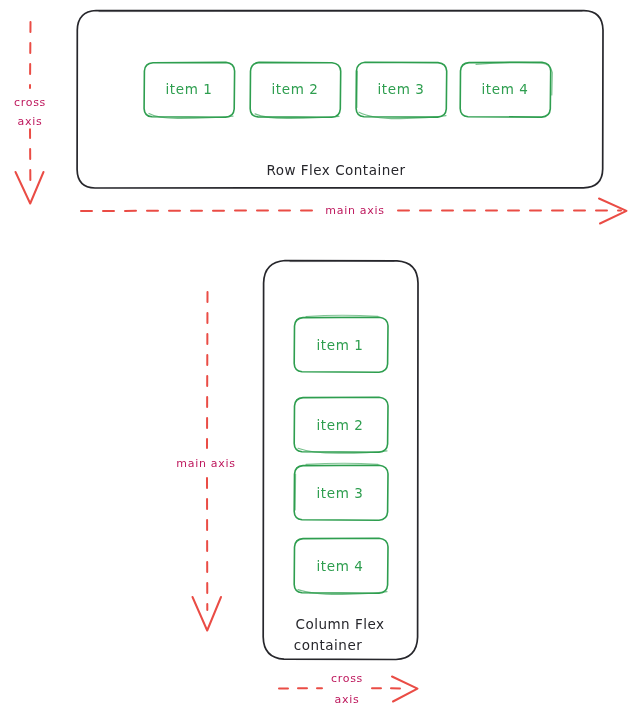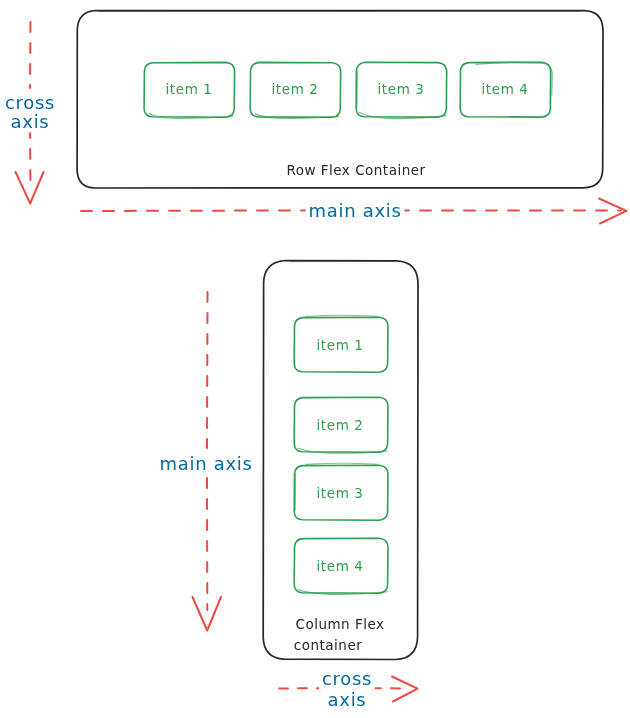--- a/index.html
+++ b/index.html
@@ -39,22 +39,22 @@
     color: #2e9e4f;
     font-size: 13.5px;
     letter-spacing: 0.6px;
   }
   .label.container-label {
     color: #26262b;
     font-size: 13.5px;
     letter-spacing: 0.5px;
   }
   .label.axis-label {
-    color: #0369a1;
-    font-size: 18px;
+    color: #be185d;
+    font-size: 11px;
     letter-spacing: 0.7px;
   }
   .label.axis-label.on-line {
     background: #ffffff;
     padding: 0 3px;
   }
   .centered {
     transform: translate(-50%, -50%);
   }
 </style>
@@ -134,21 +134,21 @@
       <path d="M372,688.2 L404,688.4" fill="none" stroke="#ea4c45" stroke-width="2" stroke-linecap="round" stroke-dasharray="9 10"></path>
       <path d="M392,676.5 L417.5,688.6 L393,701.5" fill="none" stroke="#ea4c45" stroke-width="2" stroke-linecap="round" stroke-linejoin="round"></path>
     </g>
   </svg>
 
   <div class="label item-label centered" style="left:189px; top:90px;">item 1</div>
   <div class="label item-label centered" style="left:295px; top:90px;">item 2</div>
   <div class="label item-label centered" style="left:401px; top:90px;">item 3</div>
   <div class="label item-label centered" style="left:505px; top:90px;">item 4</div>
 
-  <div class="label container-label centered" style="left:356px; top:171px;">Row Flex Container</div>
+  <div class="label container-label centered" style="left:336px; top:171px;">Row Flex Container</div>
 
   <div class="label axis-label on-line centered" style="left:30px; top:103px;">cross</div>
   <div class="label axis-label on-line centered" style="left:30px; top:122px;">axis</div>
 
   <div class="label axis-label on-line centered" style="left:355px; top:211px;">main axis</div>
 
   <div class="label item-label centered" style="left:340px; top:346px;">item 1</div>
   <div class="label item-label centered" style="left:340px; top:426px;">item 2</div>
   <div class="label item-label centered" style="left:340px; top:494px;">item 3</div>
   <div class="label item-label centered" style="left:340px; top:567px;">item 4</div>

